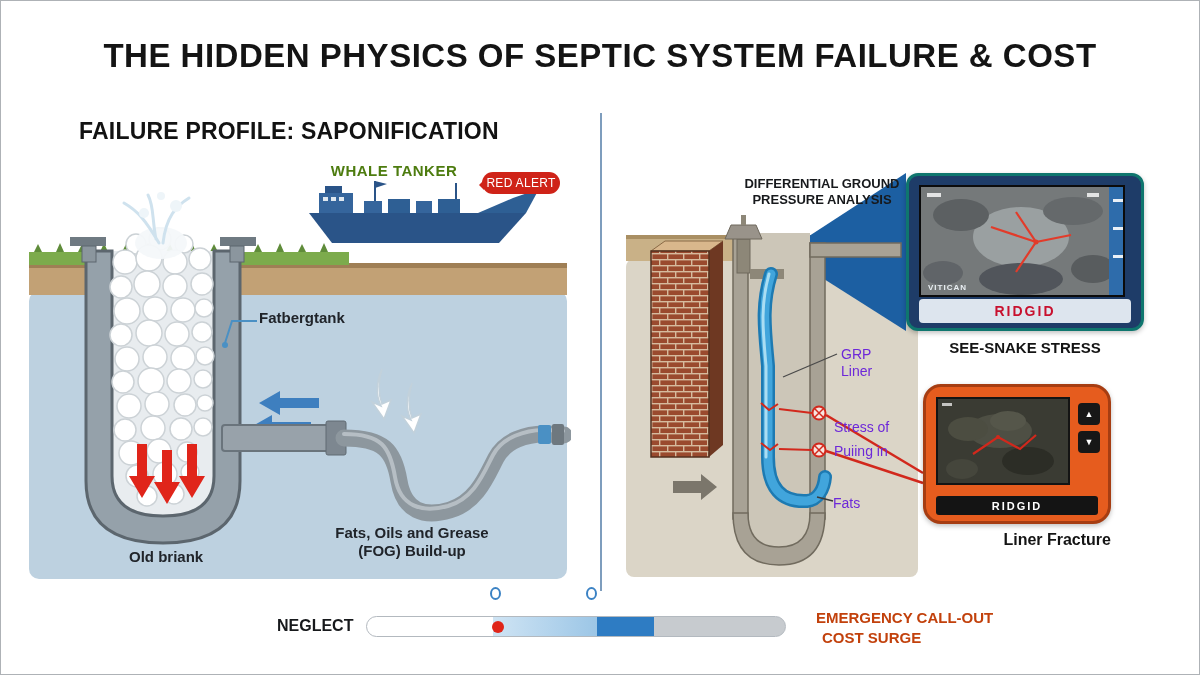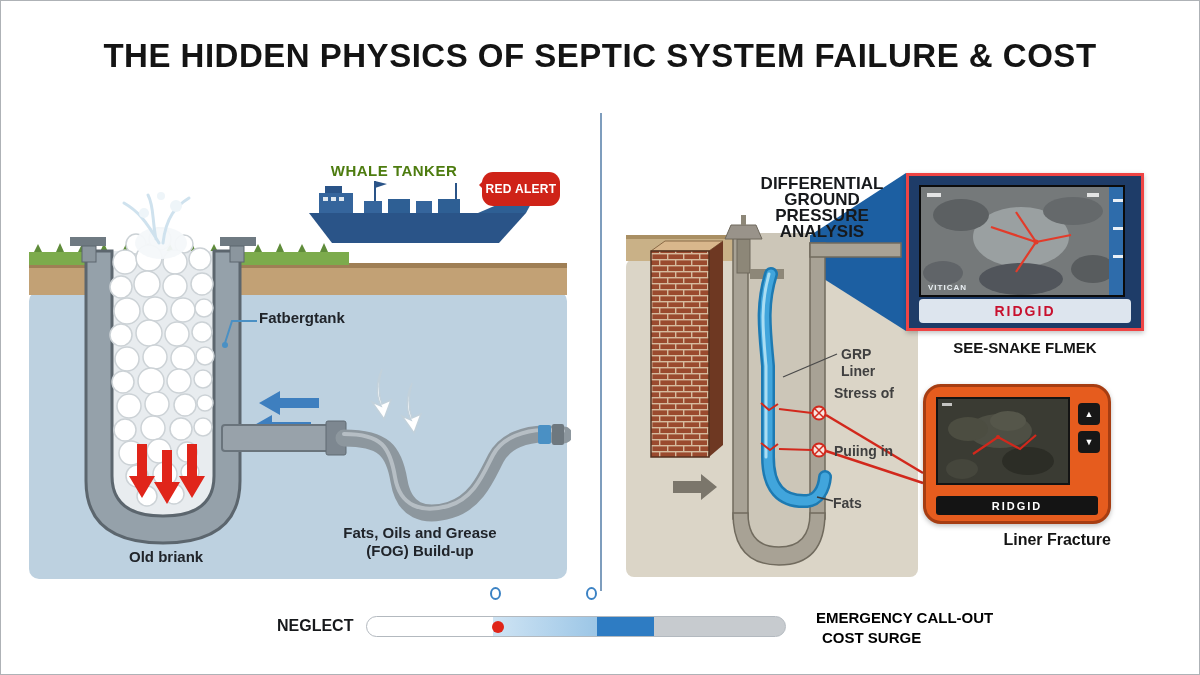--- a/index.html
+++ b/index.html
@@ -4,56 +4,57 @@
 <style>
   *{margin:0;padding:0;box-sizing:border-box}
   html,body{background:#ffffff}
   body{font-family:"Liberation Sans",sans-serif;color:#1a1a1a}
   .page{position:relative;width:1200px;height:675px;background:#ffffff;border:1px solid #aeb2b6;overflow:hidden}
   .abs{position:absolute}
   .title{left:0;right:0;top:36px;text-align:center;font-size:33px;font-weight:800;letter-spacing:.5px;color:#141414}
   .panel-heading{font-size:23px;font-weight:800;color:#121212;letter-spacing:.2px}
   .divider{left:599px;top:112px;width:2px;height:478px;background:#7e9dbd}
   .lbl{font-size:15px;font-weight:600;color:#20242a;line-height:18px}
-  .lbl-sm{font-size:14px;font-weight:700;color:#404040;line-height:17px}
+  .lbl-sm{font-size:14px;font-weight:400;color:#6d28d9;line-height:17px}
   .ship-label{width:132px;text-align:center;color:#4d7c0f;font-size:15px;font-weight:700;letter-spacing:.5px}
-  .alert-badge{width:78px;height:34px;background:#cf2318;color:#fff;font-size:12px;font-weight:700;letter-spacing:.3px;
+  .alert-badge{width:78px;height:22px;background:#cf2318;color:#fff;font-size:12px;font-weight:400;letter-spacing:.3px;
     display:flex;align-items:center;justify-content:center;border-radius:11px}
   .alert-badge::after{content:"";position:absolute;left:-8px;top:8px;border:5px solid transparent;border-right-color:#cf2318}
-  .analysis{width:168px;text-align:center;font-size:17px;font-weight:700;line-height:16px;color:#17191c}
-  .device-top{background:#1e3c68;border:3px solid #ef4444;border-radius:0;box-shadow:0 2px 5px rgba(0,0,0,.25)}
+  .analysis{width:168px;text-align:center;font-size:13px;font-weight:700;line-height:16px;color:#17191c}
+  .device-top{background:#1e3c68;border:3px solid #0f766e;border-radius:12px;box-shadow:0 2px 5px rgba(0,0,0,.25)}
   .dt-screen{position:absolute;left:10px;top:9px;width:206px;height:112px;background:#6f7374;border:2px solid #0b0b0b;overflow:hidden}
   .hud{position:absolute;left:7px;bottom:3px;color:#e9eff3;font-size:8px;font-weight:700;letter-spacing:1px}
   .dt-bezel{position:absolute;left:10px;bottom:5px;width:212px;height:24px;background:#dde5ee;border-radius:4px;
     display:flex;align-items:center;justify-content:center}
   .ridgid-red{color:#c8102e;font-weight:800;font-size:14px;letter-spacing:2px}
   .device-bot{background:#e65c1e;border:3px solid #a63d12;border-radius:18px;box-shadow:0 2px 5px rgba(0,0,0,.25)}
   .db-screen{position:absolute;left:10px;top:10px;width:134px;height:88px;background:#3a3b33;border:2px solid #141414;overflow:hidden}
   .db-btn{position:absolute;width:22px;height:22px;background:#171717;border-radius:4px;color:#fff;font-size:9px;
     display:flex;align-items:center;justify-content:center}
   .db-strip{position:absolute;left:10px;right:10px;bottom:6px;height:19px;background:#141414;border-radius:3px;
     display:flex;align-items:center;justify-content:center}
   .ridgid-white{color:#ffffff;font-weight:800;font-size:11px;letter-spacing:2px}
   .caption{font-size:15px;font-weight:700;color:#141414}
   .caption-big{font-size:16px;font-weight:800;color:#141414}
   .slider-track{width:420px;height:21px;border-radius:11px;border:1.5px solid #b3b9bf;
     background:linear-gradient(90deg,#ffffff 0,#ffffff 126px,#cfe4f4 126px,#9cc6e6 230px,#2e7cc3 230px,#2e7cc3 287px,#c7cbcf 287px,#c7cbcf 100%)}
   .slider-dot{position:absolute;left:125px;top:4px;width:12px;height:12px;border-radius:50%;background:#e0251a}
   .marker-ring{width:11px;height:13px;border:2px solid #3b82c4;border-radius:50%;background:#fff}
   .neglect{font-size:16px;font-weight:600;color:#17191c}
-  .surge{font-size:15px;font-weight:700;color:#000000;line-height:20px}
+  .surge{font-size:15px;font-weight:700;color:#c2410c;line-height:20px}
 </style>
 </head>
 <body>
 
 <div class="page">
 
   <div class="abs title">THE HIDDEN PHYSICS OF SEPTIC SYSTEM FAILURE &amp; COST</div>
   <div class="abs divider"></div>
 
+  <div class="abs panel-heading" style="left:78px;top:117px">FAILURE PROFILE: SAPONIFICATION</div>
 
   <svg class="abs" style="left:25px;top:150px" width="545" height="435" viewBox="0 0 545 435">
     <g>
       <rect x="3" y="140" width="538" height="288" rx="10" fill="#bdd1e0"></rect>
       <rect x="3" y="112" width="538" height="32" fill="#c2a175"></rect>
       <rect x="3" y="112" width="538" height="5" fill="#9f7f55"></rect>
     </g>
     <g>
       <rect x="3" y="101" width="320" height="13" fill="#7cab4c"></rect>
       <path fill="#5f8c3a" d="M8,101 l4,-8 4,8 z M30,101 l4,-9 4,9 z M52,101 l4,-8 4,8 z M74,101 l4,-9 4,9 z M96,101 l4,-8 4,8 z M118,101 l4,-9 4,9 z M140,101 l4,-8 4,8 z M162,101 l4,-9 4,9 z M184,101 l4,-8 4,8 z M206,101 l4,-9 4,9 z M228,101 l4,-8 4,8 z M250,101 l4,-9 4,9 z M272,101 l4,-8 4,8 z M294,101 l4,-9 4,9 z"></path>
@@ -214,35 +215,35 @@
       <line x1="215" y1="300" x2="312" y2="332" stroke-width="2.5"></line>
     </g>
     <line x1="206" y1="346" x2="222" y2="350" stroke="#3a3a3a" stroke-width="1.5"></line>
     <path d="M226,203 L172,226" stroke="#4a4a4a" stroke-width="1.3" fill="none"></path>
     <polygon points="62,330 90,330 90,323 106,336 90,349 90,342 62,342" fill="#7b766b"></polygon>
   </svg>
 
   <div class="abs ship-label" style="left:327px;top:161px">WHALE TANKER</div>
   <div class="abs alert-badge" style="left:481px;top:171px">RED ALERT</div>
   <div class="abs lbl" style="left:258px;top:308px">Fatbergtank</div>
-  <div class="abs lbl" style="left:324px;top:523px;width:190px;text-align:center">
+  <div class="abs lbl" style="left:316px;top:523px;width:190px;text-align:center">
     <div>Fats, Oils and Grease</div>
     <div>(FOG) Build-up</div>
   </div>
   <div class="abs lbl" style="left:128px;top:547px">Old briank</div>
 
   <div class="abs analysis" style="left:737px;top:175px">
     <div>DIFFERENTIAL GROUND</div>
     <div>PRESSURE ANALYSIS</div>
   </div>
   <div class="abs lbl-sm" style="left:840px;top:345px">
     <div>GRP</div>
     <div>Liner</div>
   </div>
-  <div class="abs lbl-sm" style="left:833px;top:384px">Stress of</div>
+  <div class="abs lbl-sm" style="left:833px;top:418px">Stress of</div>
   <div class="abs lbl-sm" style="left:833px;top:442px">Puiing in</div>
   <div class="abs lbl-sm" style="left:832px;top:494px">Fats</div>
 
   <div class="abs device-top" style="left:905px;top:172px;width:238px;height:158px">
     <div class="dt-screen">
       <svg width="206" height="112" viewBox="0 0 206 112">
         <rect width="206" height="112" fill="#75797a"></rect>
         <ellipse cx="100" cy="50" rx="48" ry="30" fill="#9aa0a1"></ellipse>
         <ellipse cx="40" cy="28" rx="28" ry="16" fill="#5c6062"></ellipse>
         <ellipse cx="152" cy="24" rx="30" ry="14" fill="#65696b"></ellipse>
@@ -257,21 +258,21 @@
         <rect x="192" y="12" width="10" height="3" fill="#ffffff" opacity="0.9"></rect>
         <rect x="192" y="40" width="10" height="3" fill="#ffffff" opacity="0.9"></rect>
         <rect x="192" y="68" width="10" height="3" fill="#ffffff" opacity="0.9"></rect>
       </svg>
       <div class="hud">VITICAN</div>
     </div>
     <div class="dt-bezel">
       <span class="ridgid-red">RIDGID</span>
     </div>
   </div>
-  <div class="abs caption" style="left:905px;top:338px;width:238px;text-align:center">SEE-SNAKE FLMEK</div>
+  <div class="abs caption" style="left:905px;top:338px;width:238px;text-align:center">SEE-SNAKE STRESS</div>
 
   <div class="abs device-bot" style="left:922px;top:383px;width:188px;height:140px">
     <div class="db-screen">
       <svg width="134" height="88" viewBox="0 0 134 88">
         <rect width="134" height="88" fill="#3a3b33"></rect>
         <ellipse cx="62" cy="32" rx="32" ry="17" fill="#4e4f44"></ellipse>
         <ellipse cx="30" cy="30" rx="20" ry="12" fill="#4c4d41"></ellipse>
         <ellipse cx="90" cy="62" rx="26" ry="14" fill="#2c2d26"></ellipse>
         <ellipse cx="70" cy="22" rx="18" ry="10" fill="#55564a"></ellipse>
         <ellipse cx="24" cy="70" rx="16" ry="10" fill="#45463c"></ellipse>

